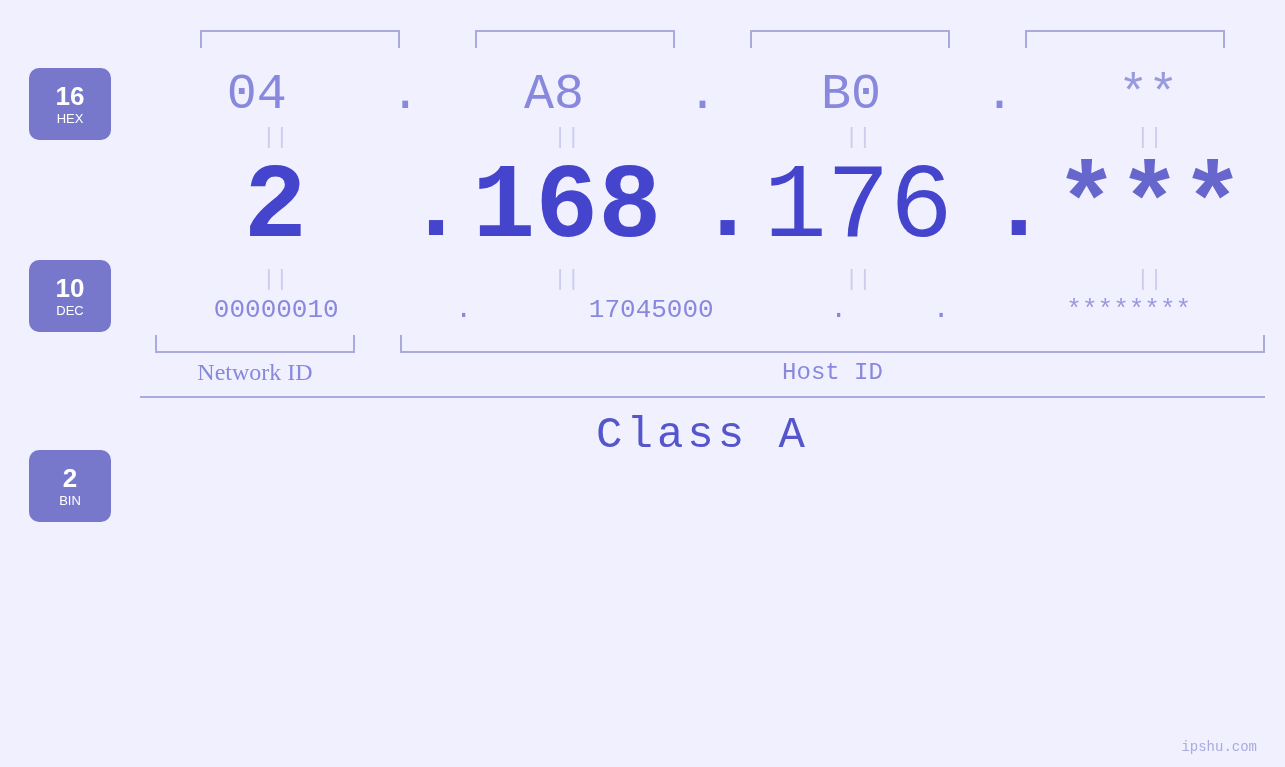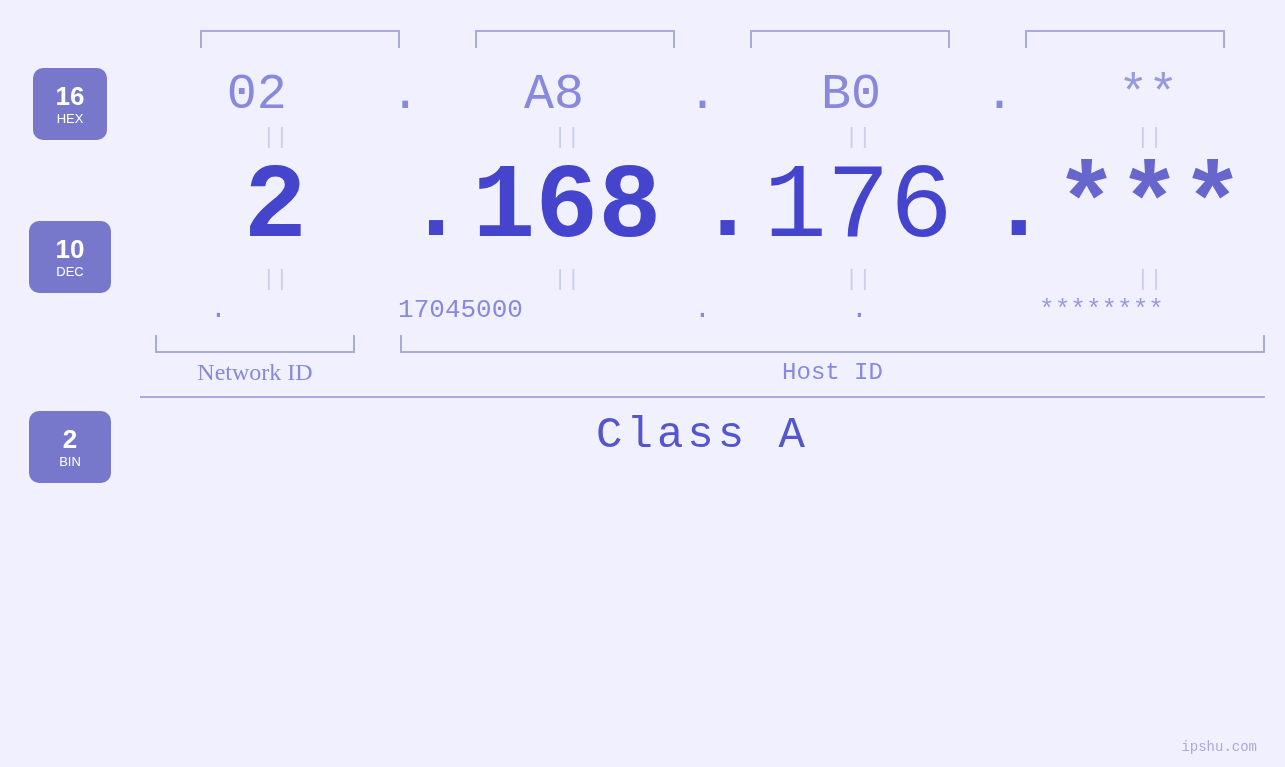--- a/index.html
+++ b/index.html
@@ -44,41 +44,41 @@
     <div style="width:200px; height:18px; border-top:2px solid #aaaadd; border-left:2px solid #aaaadd; border-right:2px solid #aaaadd;"></div>
     <div style="width:200px; height:18px; border-top:2px solid #aaaadd; border-left:2px solid #aaaadd; border-right:2px solid #aaaadd;"></div>
     <div style="width:200px; height:18px; border-top:2px solid #aaaadd; border-left:2px solid #aaaadd; border-right:2px solid #aaaadd;"></div>
     <div style="width:200px; height:18px; border-top:2px solid #aaaadd; border-left:2px solid #aaaadd; border-right:2px solid #aaaadd;"></div>
   </div>
 
   <div style="display:flex; flex-direction:row; width:1285px; align-items:flex-start;">
 
     <div style="width:140px; display:flex; flex-direction:column; align-items:center; padding-top:10px; gap:0;">
 
-      <div style="background:#7777cc; color:white; border-radius:10px; width:74px; height:72px; display:flex; flex-direction:column; align-items:center; justify-content:center; margin-bottom: 81px;">
+      <div style="background:#7777cc; color:white; border-radius:10px; width:82px; height:72px; display:flex; flex-direction:column; align-items:center; justify-content:center; margin-bottom: 120px;">
         <span style="font-size:26px; font-weight:bold; line-height:1.1; font-family:Arial,sans-serif;">16</span>
         <span style="font-size:13px; font-family:Arial,sans-serif;">HEX</span>
       </div>
 
       <div style="background:#7777cc; color:white; border-radius:10px; width:82px; height:72px; display:flex; flex-direction:column; align-items:center; justify-content:center; margin-bottom: 118px;">
         <span style="font-size:26px; font-weight:bold; line-height:1.1; font-family:Arial,sans-serif;">10</span>
         <span style="font-size:13px; font-family:Arial,sans-serif;">DEC</span>
       </div>
 
       <div style="background:#7777cc; color:white; border-radius:10px; width:82px; height:72px; display:flex; flex-direction:column; align-items:center; justify-content:center;">
         <span style="font-size:26px; font-weight:bold; line-height:1.1; font-family:Arial,sans-serif;">2</span>
         <span style="font-size:13px; font-family:Arial,sans-serif;">BIN</span>
       </div>
     </div>
 
     <div style="flex:1; display:flex; flex-direction:column;">
 
       <div style="display:flex; align-items:center; justify-content:space-around; padding: 8px 20px 0 0;">
         <div style="width:200px; text-align:center;">
-          <span style="color:#8888dd; font-size:50px; font-family:'Courier New',monospace;">02</span>
+          <span style="color:#8888dd; font-size:50px; font-family:'Courier New',monospace;">04</span>
         </div>
         <div style="width:30px; text-align:center;">
           <span style="color:#8888dd; font-size:50px;">.</span>
         </div>
         <div style="width:200px; text-align:center;">
           <span style="color:#8888dd; font-size:50px; font-family:'Courier New',monospace;">A8</span>
         </div>
         <div style="width:30px; text-align:center;">
           <span style="color:#8888dd; font-size:50px;">.</span>
         </div>
@@ -131,20 +131,23 @@
         <div style="width:200px; text-align:center;"><span style="color:#ccccee; font-size:22px;">||</span></div>
         <div style="width:30px;"></div>
         <div style="width:200px; text-align:center;"><span style="color:#ccccee; font-size:22px;">||</span></div>
         <div style="width:30px;"></div>
         <div style="width:200px; text-align:center;"><span style="color:#ccccee; font-size:22px;">||</span></div>
         <div style="width:30px;"></div>
         <div style="width:200px; text-align:center;"><span style="color:#ccccee; font-size:22px;">||</span></div>
       </div>
 
       <div style="display:flex; align-items:center; justify-content:space-around; padding: 0 20px 8px 0;">
+        <div style="width:200px; text-align:center;">
+          <span style="color:#8888dd; font-size:26px; font-family:'Courier New',monospace;">00000010</span>
+        </div>
         <div style="width:30px; text-align:center;">
           <span style="color:#8888dd; font-size:28px;">.</span>
         </div>
         <div style="width:200px; text-align:center;">
           <span style="color:#8888dd; font-size:26px; font-family:'Courier New',monospace;">17045000</span>
         </div>
         <div style="width:30px; text-align:center;">
           <span style="color:#8888dd; font-size:28px;">.</span>
         </div>
         <div style="width:30px; text-align:center;">

